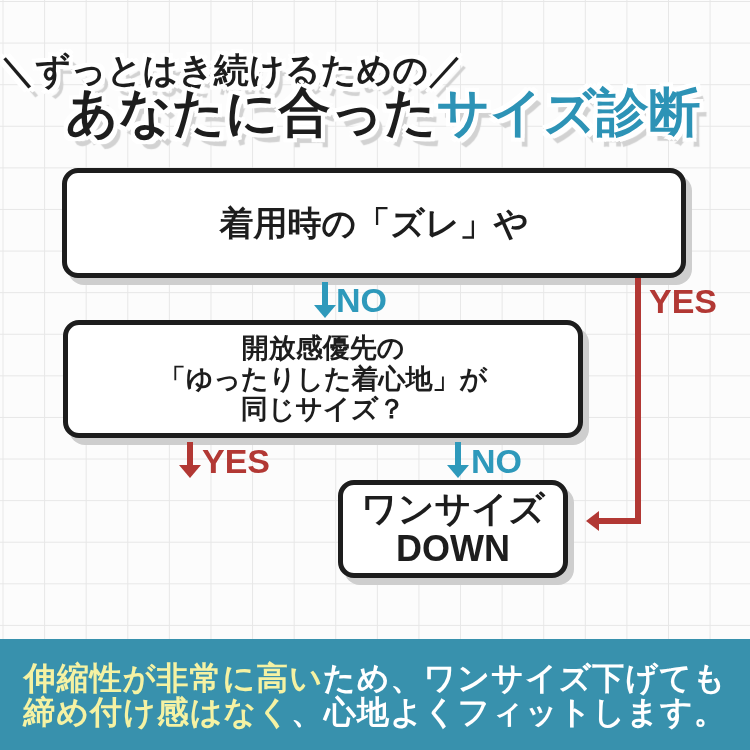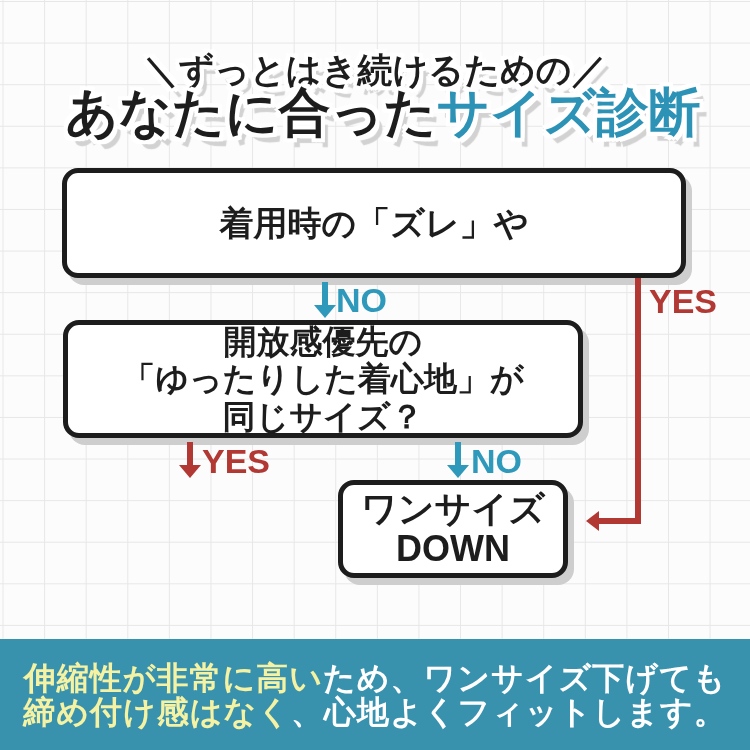--- a/index.html
+++ b/index.html
@@ -21,42 +21,41 @@
   
   .outlined{
     text-shadow:
       -4px -4px 0 #fff, 4px -4px 0 #fff, -4px 4px 0 #fff, 4px 4px 0 #fff,
       -4px 0 0 #fff, 4px 0 0 #fff, 0 -4px 0 #fff, 0 4px 0 #fff,
       -3px -3px 0 #fff, 3px -3px 0 #fff, -3px 3px 0 #fff, 3px 3px 0 #fff,
       7px 9px 1px #d2d2d2;
   }
   .tagline{
     position:absolute;left:0;top:47px;width:750px;
-    text-align:center;
     font-size:35px;font-weight:800;color:#1d1d1d;
     letter-spacing:0px;white-space:nowrap;
   }
   .title{
     position:absolute;left:0;top:82px;width:750px;
     text-align:center;
     font-size:52px;font-weight:900;color:#1d1d1d;
     line-height:60px;white-space:nowrap;padding-left:8px;
   }
   .title .accent{color:var(--accent-teal,#2d93b6);}
   
   .fbox{
     position:absolute;box-sizing:border-box;
     background:#ffffff;
     border:5px solid #1d1d1d;border-radius:16px;
     box-shadow:6px 7px 0 #cecece;
     display:flex;flex-direction:column;align-items:center;justify-content:center;
     font-weight:800;color:#1d1d1d;text-align:center;white-space:nowrap;
   }
   #q1{left:62px;top:168px;width:624px;height:110px;font-size:34px;line-height:1.3;}
-  #q2{left:63px;top:320px;width:520px;height:118px;font-size:33px;line-height:1.13;}
+  #q2{left:63px;top:320px;width:520px;height:118px;font-size:27px;line-height:1.13;}
   #rsame{left:62px;top:480px;width:248px;height:98px;font-size:36px;line-height:1.1;}
   #rdown{left:338px;top:480px;width:230px;height:98px;font-size:36px;line-height:1.1;}
   
   .teal{color:var(--arrow-teal,#2e99bb);}
   .red{color:var(--arrow-red,#b23834);}
   .arrow-down{
     position:absolute;width:6px;background:currentColor;
   }
   .arrow-down .head{
     position:absolute;top:100%;left:50%;transform:translateX(-50%);

